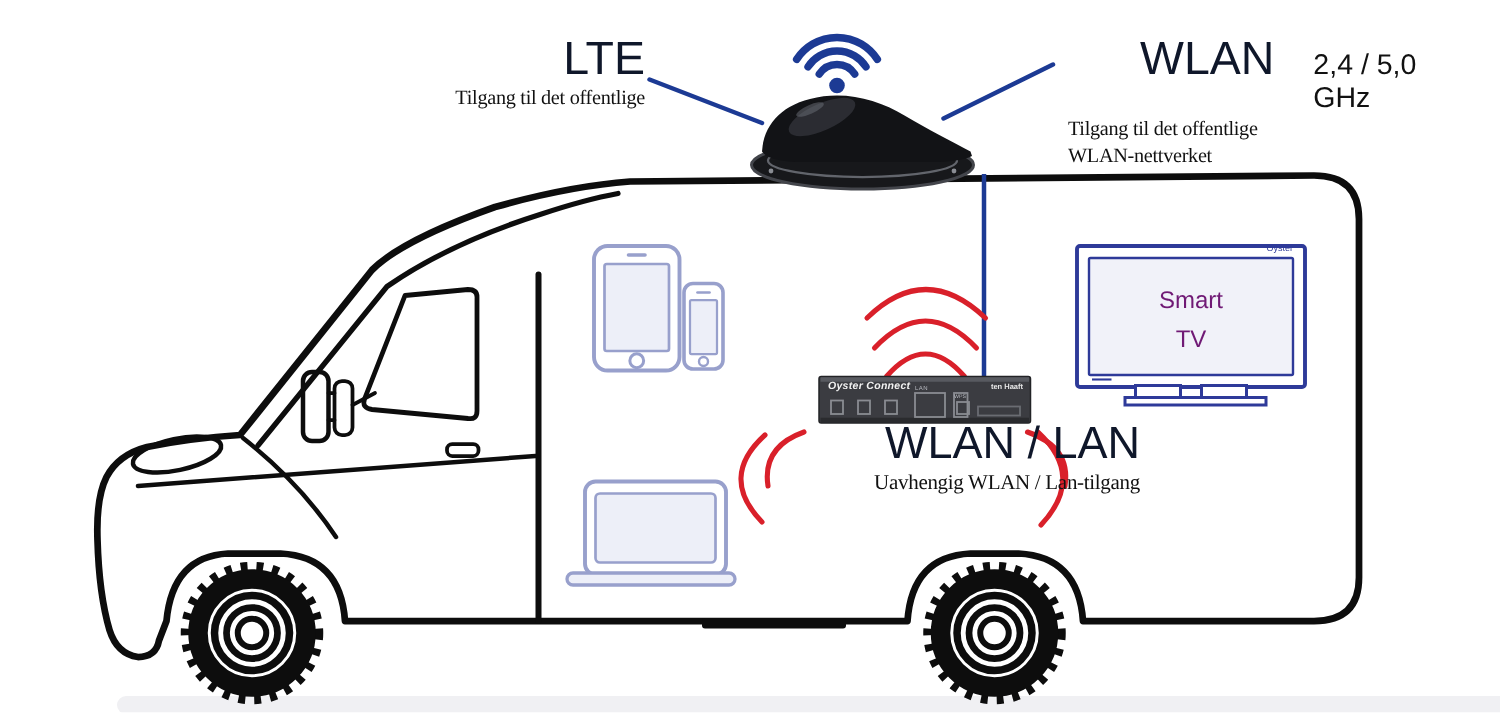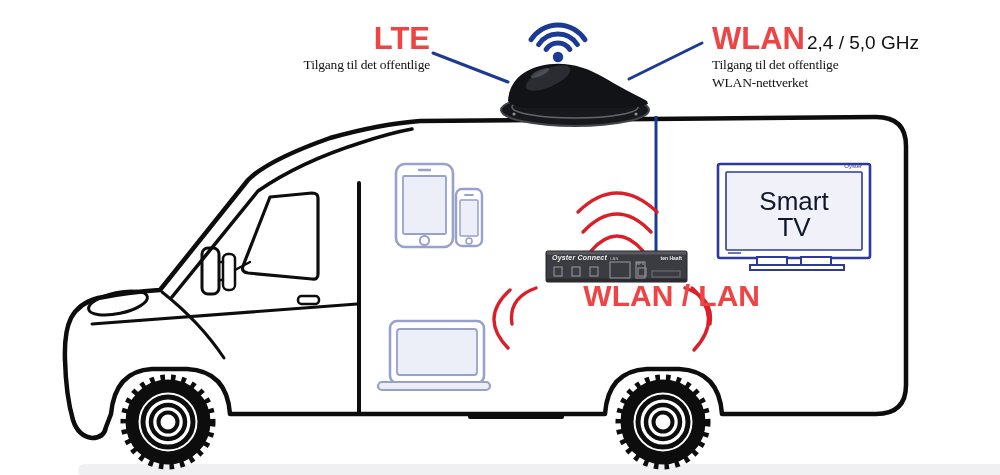--- a/index.html
+++ b/index.html
@@ -2,31 +2,31 @@
 <html><head>
 <meta charset="utf-8">
 <style>
   html,body{margin:0;padding:0;background:#fff;}
   .stage{
     position:relative;width:1000px;height:475px;background:#ffffff;overflow:hidden;
     font-family:"Liberation Sans",sans-serif;color:#111;
   }
   .stage svg{position:absolute;left:0;top:0;}
   .overlay{position:absolute;}
-  .big-title{font-size:31px;line-height:34px;font-weight:700;color:#ef4444;letter-spacing:0;}
+  .big-title{font-size:31px;line-height:34px;font-weight:400;color:#0f172a;letter-spacing:0;}
   .desc{font-size:13.5px;line-height:17.5px;color:#111;letter-spacing:-0.2px;font-weight:400;font-family:Liberation Serif, serif;}
   .lte-block{left:180px;top:22px;width:250px;text-align:right;}
   .wlan-block{left:712px;top:22px;width:270px;text-align:left;}
-  .wlan-title-row{display:flex;align-items:baseline;gap:2px;}
+  .wlan-title-row{display:flex;align-items:baseline;gap:26px;margin-left:48px;}
   .freq{font-size:19px;color:#111;font-weight:400;}
   .wlanlan-block{left:460px;top:280px;width:300px;text-align:right;}
   .wlanlan-block .big-title{font-size:30px;line-height:32px;}
   .wlanlan-block .desc{font-size:14px;line-height:16.5px;margin-top:3px;}
   .tv-text{left:726px;top:178px;width:136px;height:72px;display:flex;flex-direction:column;
-    align-items:center;justify-content:center;color:#0f172a;font-size:26px;line-height:26px;}
+    align-items:center;justify-content:center;color:#701a75;font-size:16px;line-height:26px;}
   .tv-brand{left:828px;top:163px;width:34px;text-align:right;font-size:6px;color:#2e3a99;}
   .router-brand{left:552px;top:254px;font-size:7px;font-style:italic;font-weight:bold;color:#f2f2f2;letter-spacing:0.2px;}
   .router-logo{left:640px;top:255px;width:42px;text-align:right;font-size:5px;color:#e8e8e8;font-weight:bold;}
   .router-lan{left:610px;top:256px;font-size:4px;color:#b9bbc2;letter-spacing:0.3px;}
   .router-wps{left:636px;top:262px;font-size:3.5px;color:#b9bbc2;}
 </style>
 </head>
 <body>
 
 <div class="stage">
@@ -195,20 +195,21 @@
     <div class="wlan-title-row">
       <span class="big-title">WLAN</span>
       <span class="freq">2,4 / 5,0 GHz</span>
     </div>
     <div class="desc">Tilgang til det offentlige</div>
     <div class="desc">WLAN-nettverket</div>
   </div>
 
   <div class="overlay wlanlan-block">
     <div class="big-title">WLAN / LAN</div>
+    <div class="desc">Uavhengig WLAN / Lan-tilgang</div>
   </div>
 
   <div class="overlay tv-text">
     <div>Smart</div>
     <div>TV</div>
   </div>
   <div class="overlay tv-brand">Oyster</div>
 
   <div class="overlay router-brand">Oyster Connect</div>
   <div class="overlay router-logo">ten Haaft</div>

